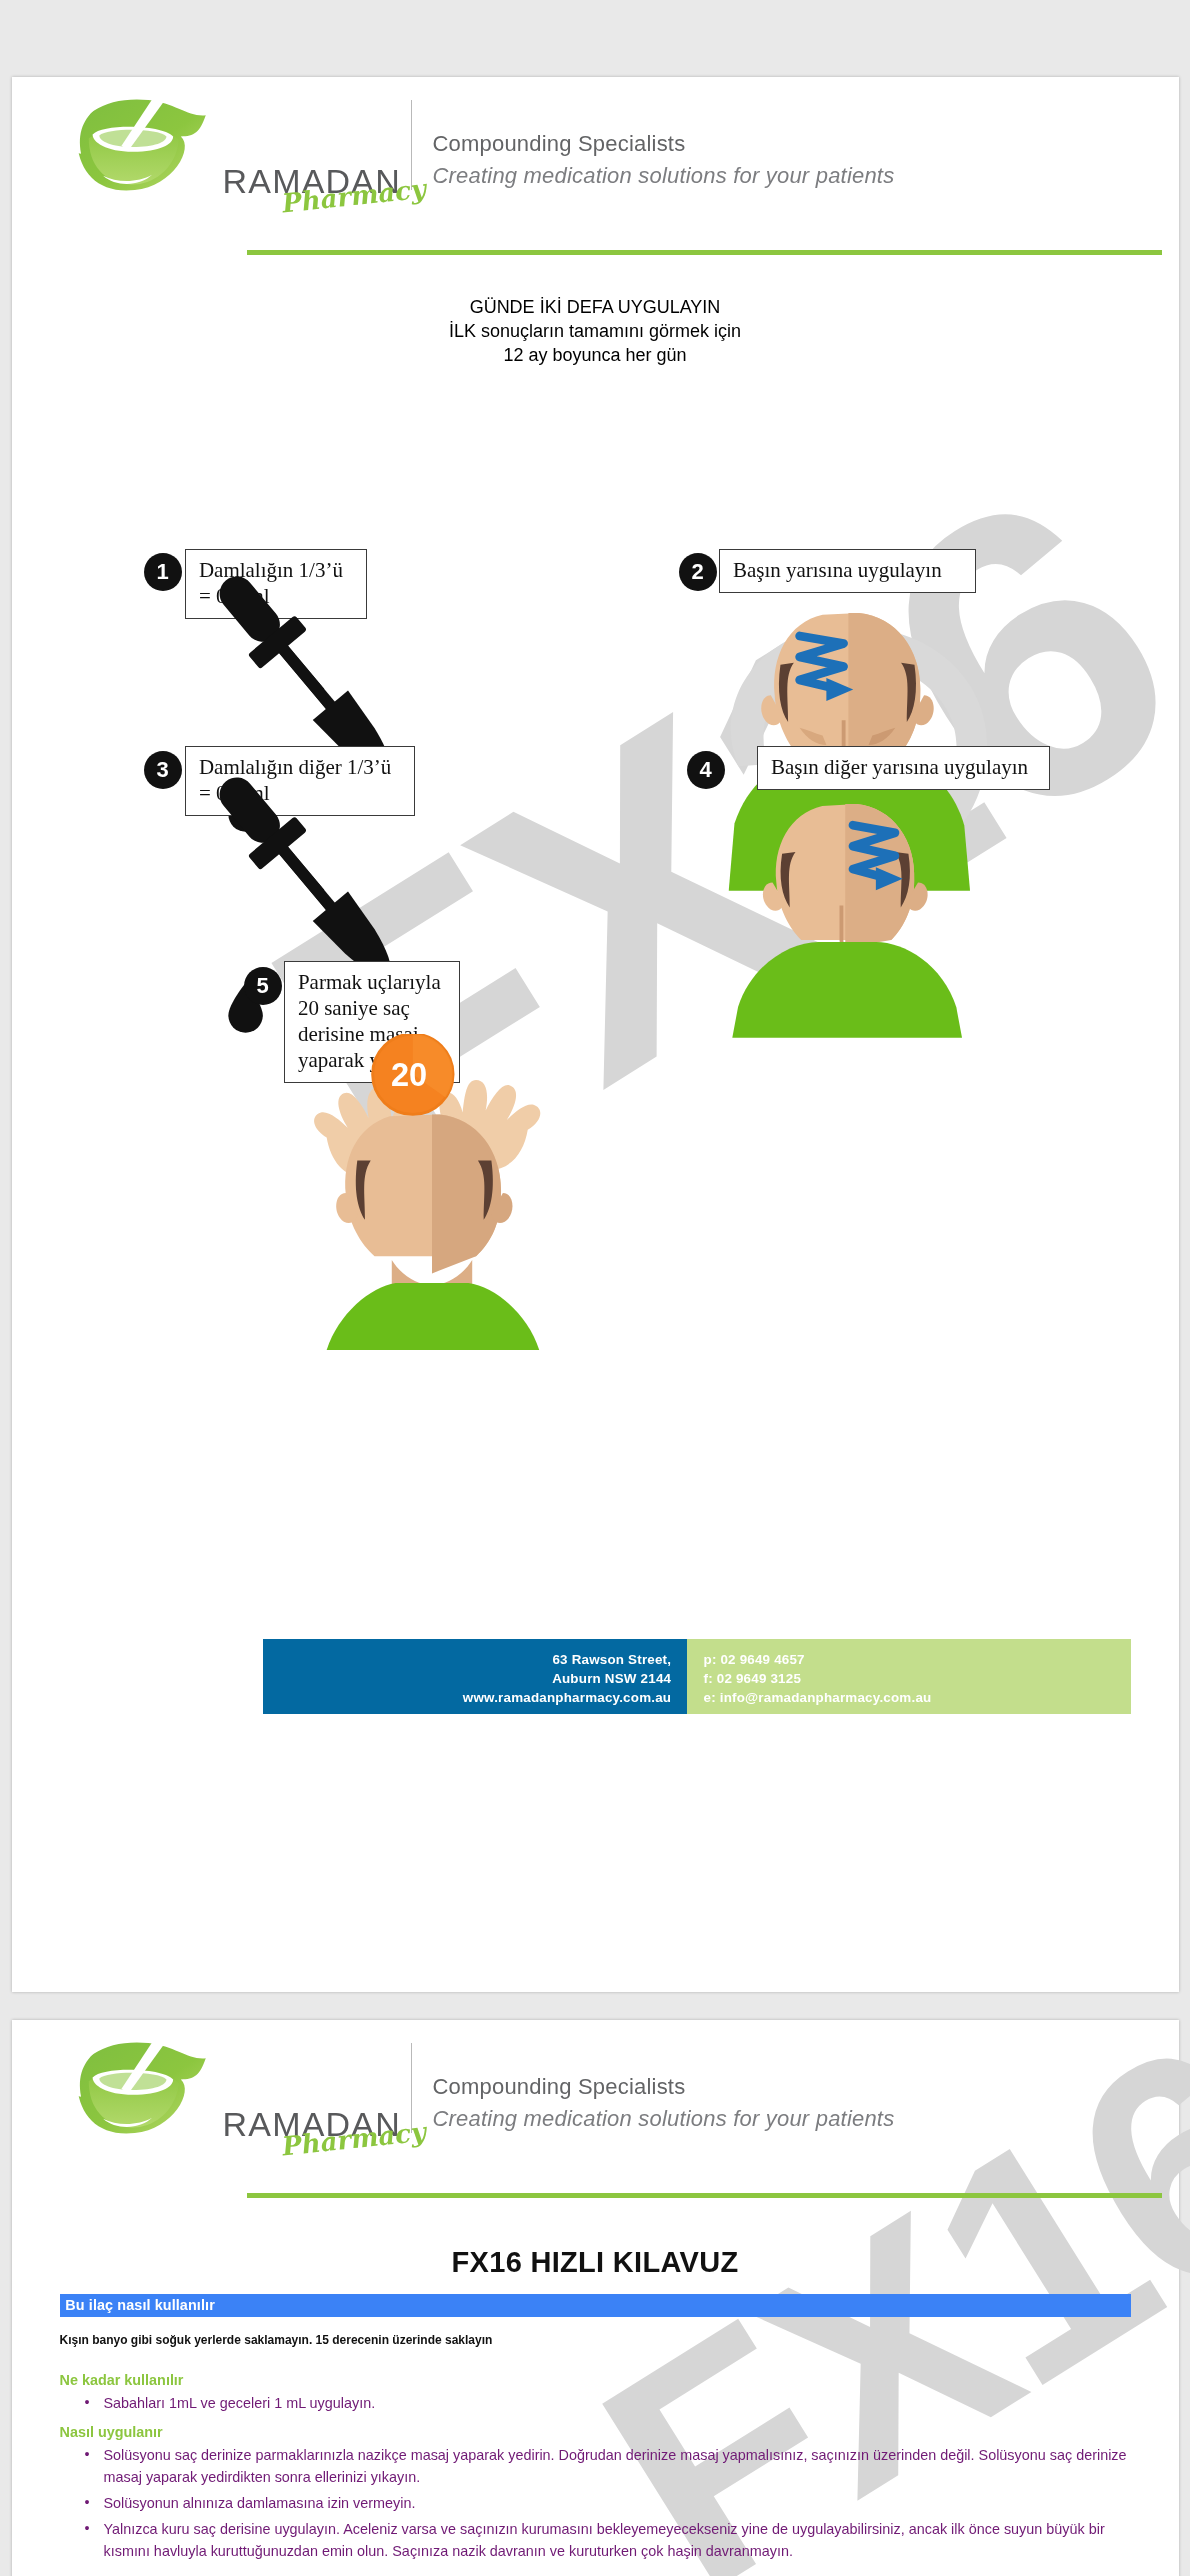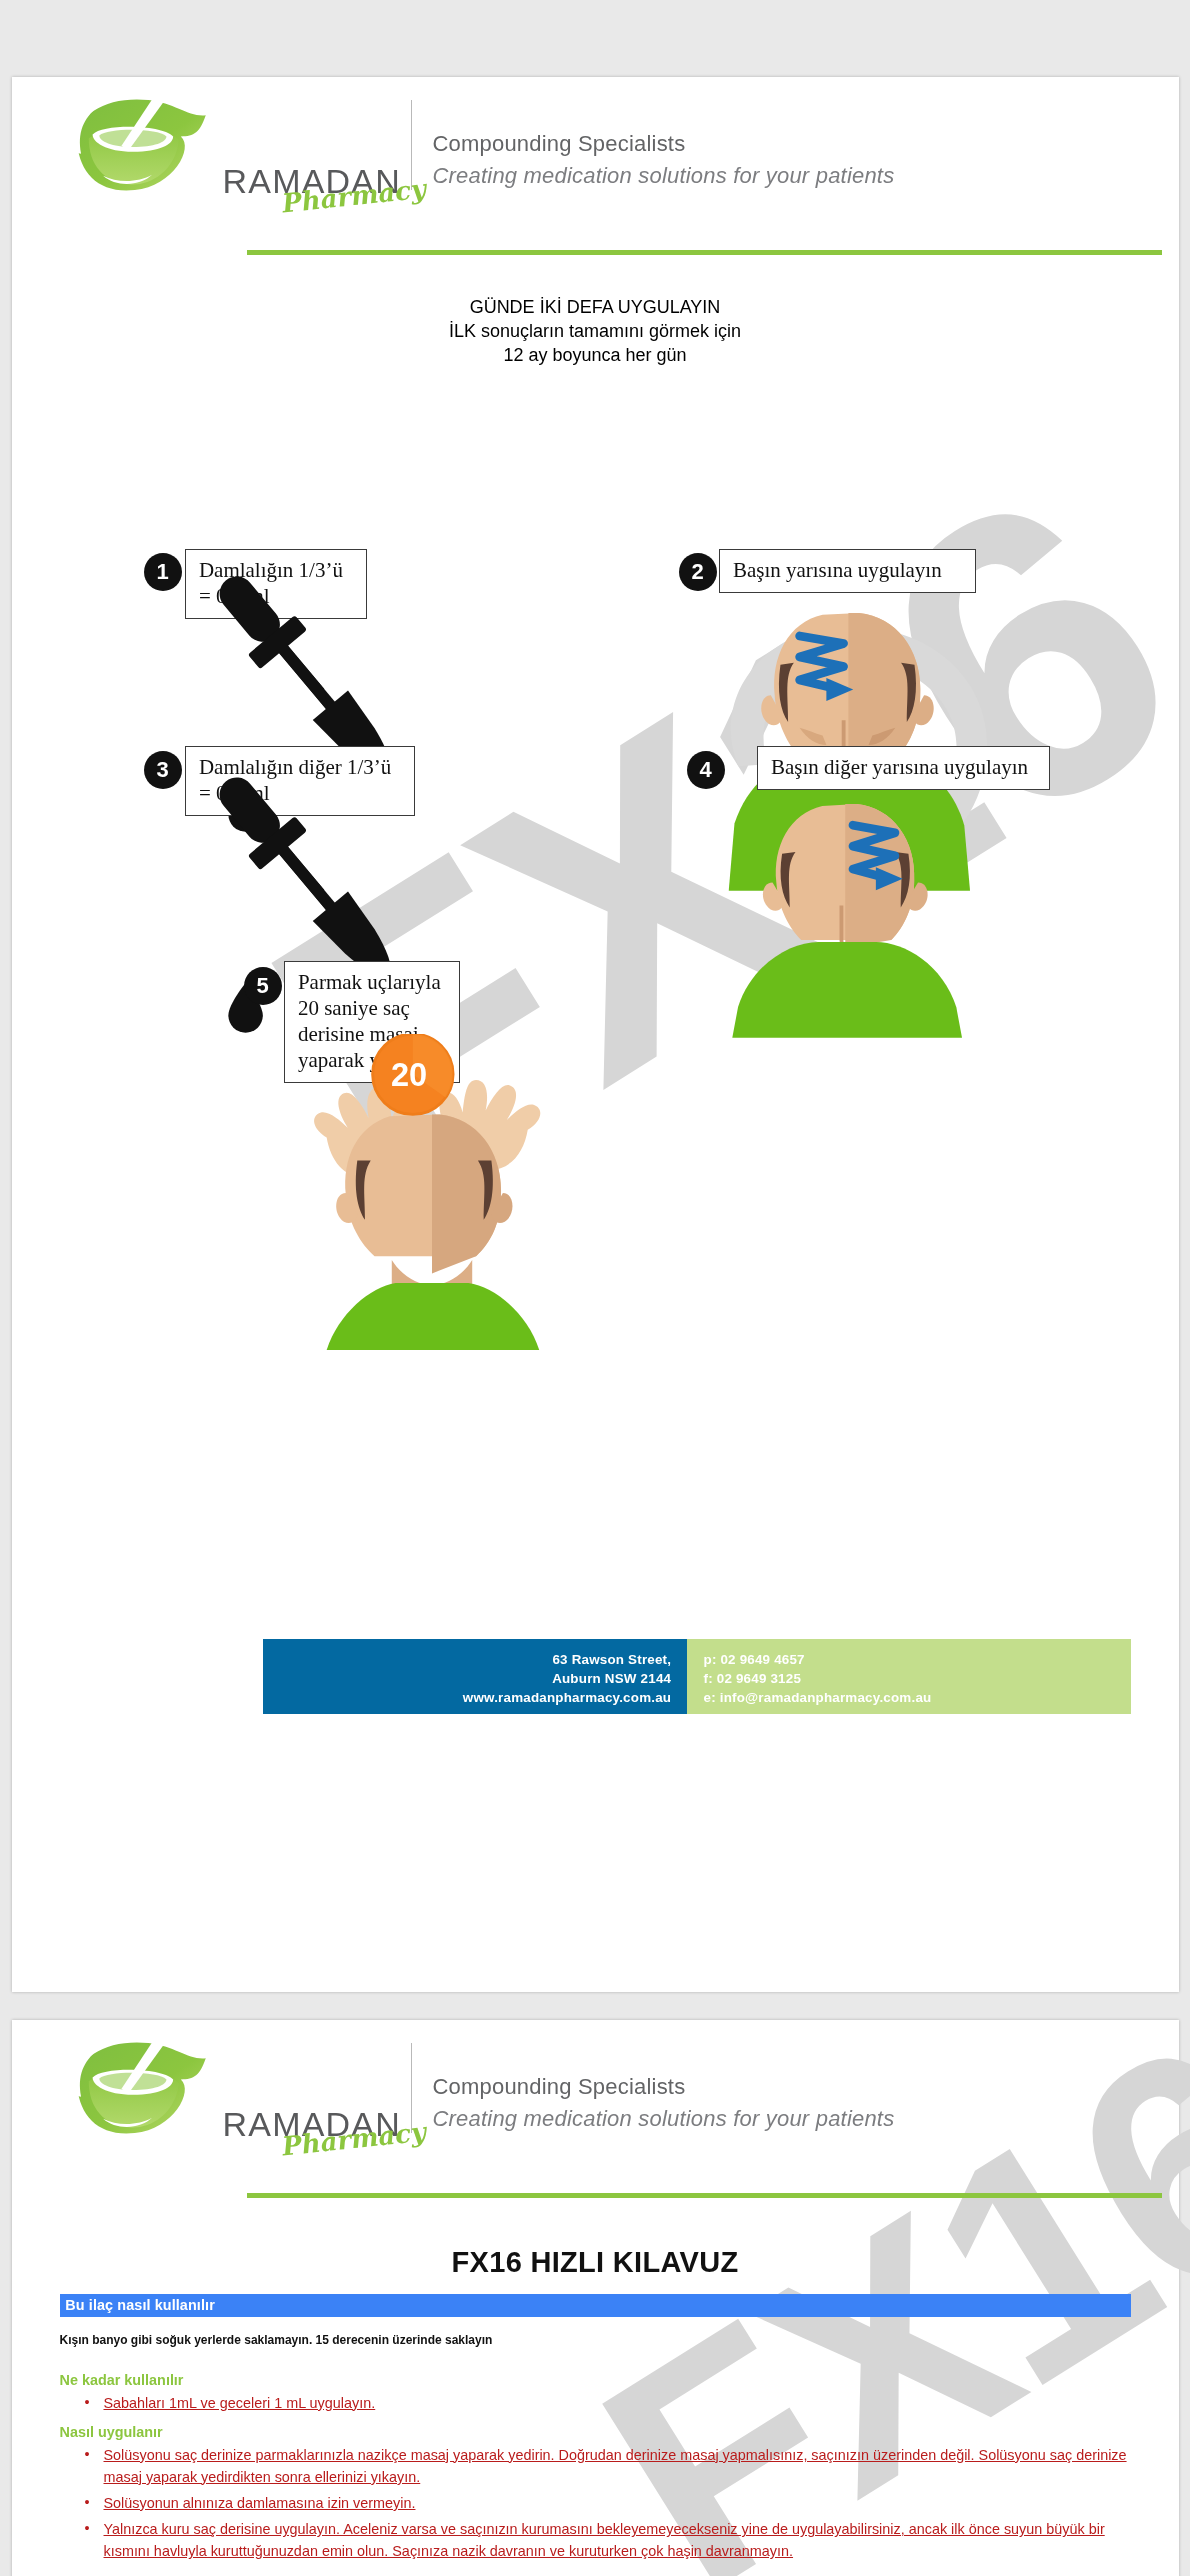--- a/index.html
+++ b/index.html
@@ -215,24 +215,23 @@
     font-size: 14.4px;
     font-weight: bold;
     margin-top: 25px;
   }
   .sub-head.tight { margin-top: 9.6px; }
   ul.bul { list-style: none; margin: 3.8px 0 0 0; padding: 0; }
   ul.bul li {
     position: relative;
     padding-left: 44px;
     font-size: 14.4px;
-    color: #b91c1c;
+    color: #701a75;
     line-height: 1.55;
     margin-top: 3.8px;
-    text-decoration: underline;
   }
   ul.bul li:before {
     content: "\2022";
     position: absolute;
     left: 25px;
     top: -1px;
     font-size: 14.4px;
   }
 </style>
 </head>

